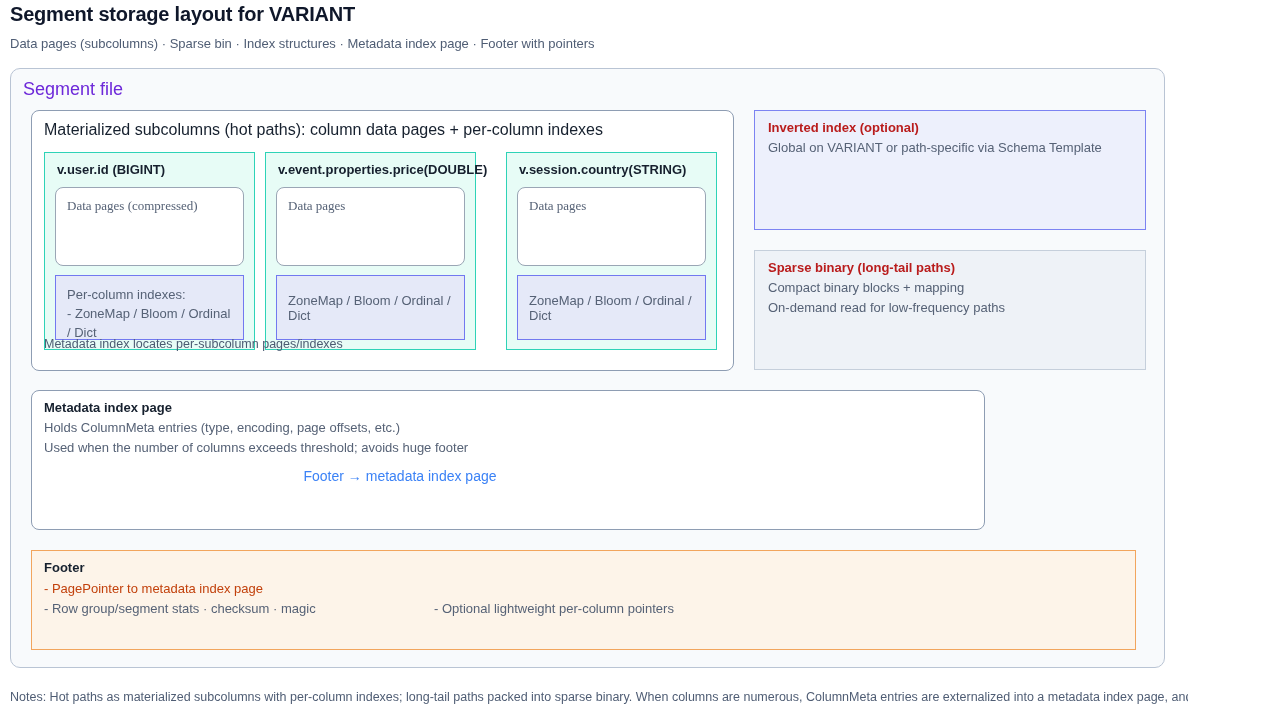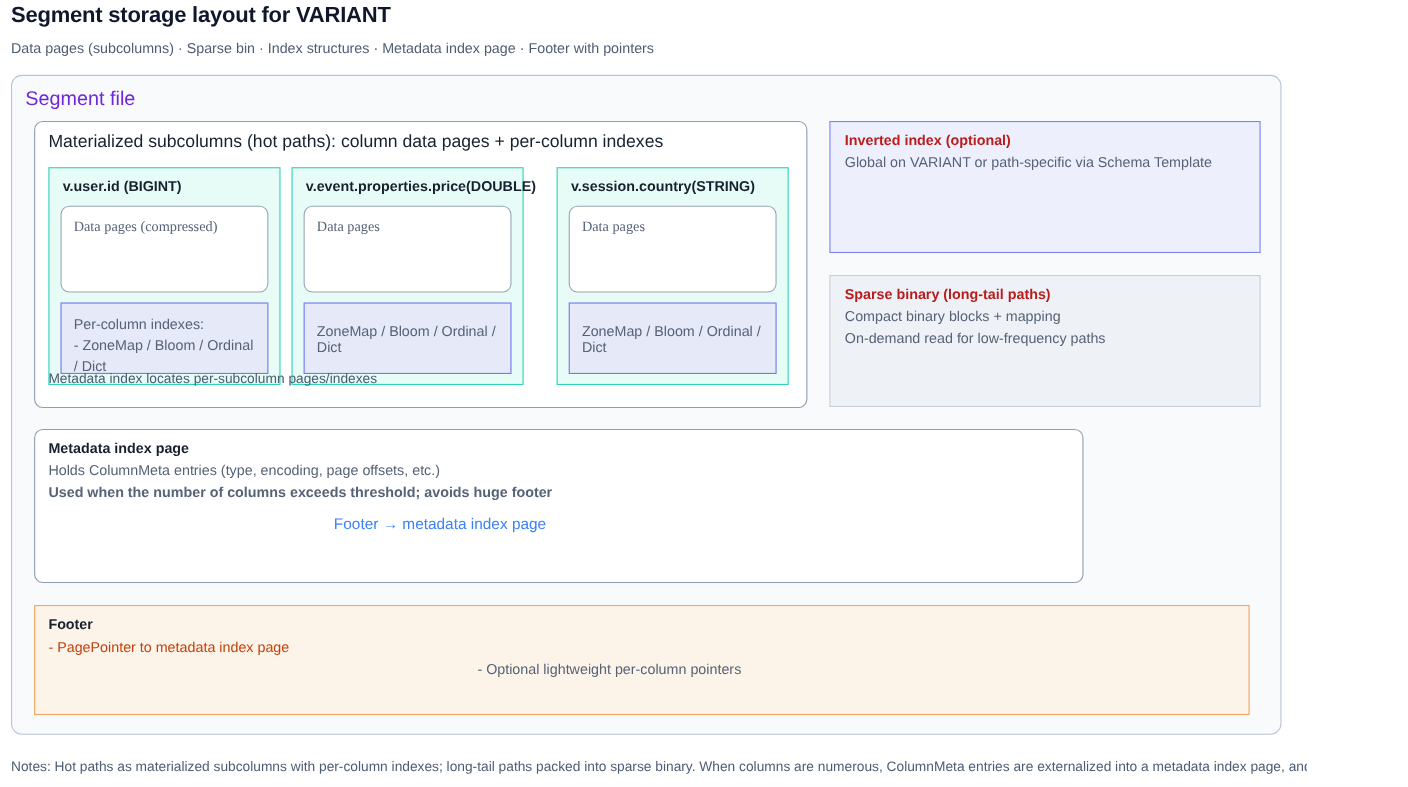--- a/index.html
+++ b/index.html
@@ -40,21 +40,21 @@
 
   .inverted { left:743px; top:41px; width:392px; height:120px;
     background:var(--inverted_bg,#edf0fc); border:1px solid var(--inverted_border,#7c83f2); }
   .sparse { left:743px; top:181px; width:392px; height:120px;
     background:#eef2f7; border:1px solid #c5cfdb; }
 
   .metadata { position:absolute; left:20px; top:321px; width:954px; height:140px;
     background:#fff; border:1px solid #8e9db3; border-radius:8px; font-size:13px; }
   .metadata .p-title { position:absolute; left:12px; top:9px; font-weight:600; color:#16202e; }
   .metadata .p-line1 { position:absolute; left:12px; top:29px; color:#566276; }
-  .metadata .p-line2 { position:absolute; left:12px; top:49px; color:#566276;font-weight:bold; }
+  .metadata .p-line2 { position:absolute; left:12px; top:49px; color:#566276; }
   .pointer-label { position:absolute; left:368px; top:77px; transform:translateX(-50%);
     font-size:14px; color:#3b82f6; white-space:nowrap; }
 
   .footer-box { position:absolute; left:20px; top:481px; width:1105px; height:100px;
     background:var(--footer_bg,#fdf4e9); border:1px solid var(--footer_border,#f2a55d); font-size:13px; }
   .footer-box .f-title { position:absolute; left:12px; top:9px; font-weight:600; color:#16202e; }
   .footer-box .f-line1 { position:absolute; left:12px; top:30px; color:#c2410c;text-align:center; }
   .footer-box .f-line2-left { position:absolute; left:12px; top:50px; color:#566276; }
   .footer-box .f-line2-right { position:absolute; left:402px; top:50px; color:#566276; }
 
@@ -117,20 +117,21 @@
     <div class="metadata">
       <div class="p-title">Metadata index page</div>
       <div class="p-line1">Holds ColumnMeta entries (type, encoding, page offsets, etc.)</div>
       <div class="p-line2">Used when the number of columns exceeds threshold; avoids huge footer</div>
       <div class="pointer-label">Footer → metadata index page</div>
     </div>
 
     <div class="footer-box">
       <div class="f-title">Footer</div>
       <div class="f-line1">- PagePointer to metadata index page</div>
+      <div class="f-line2-left">- Row group/segment stats · checksum · magic</div>
       <div class="f-line2-right">- Optional lightweight per-column pointers</div>
     </div>
   </div>
 
   <div class="watermark">@51CTO博客</div>
   <div class="notes">Notes: Hot paths as materialized subcolumns with per-column indexes; long-tail paths packed into sparse binary. When columns are numerous, ColumnMeta entries are externalized into a metadata index page, and the footer stores a pointer.</div>
 
 </div>
 
 </body></html>

